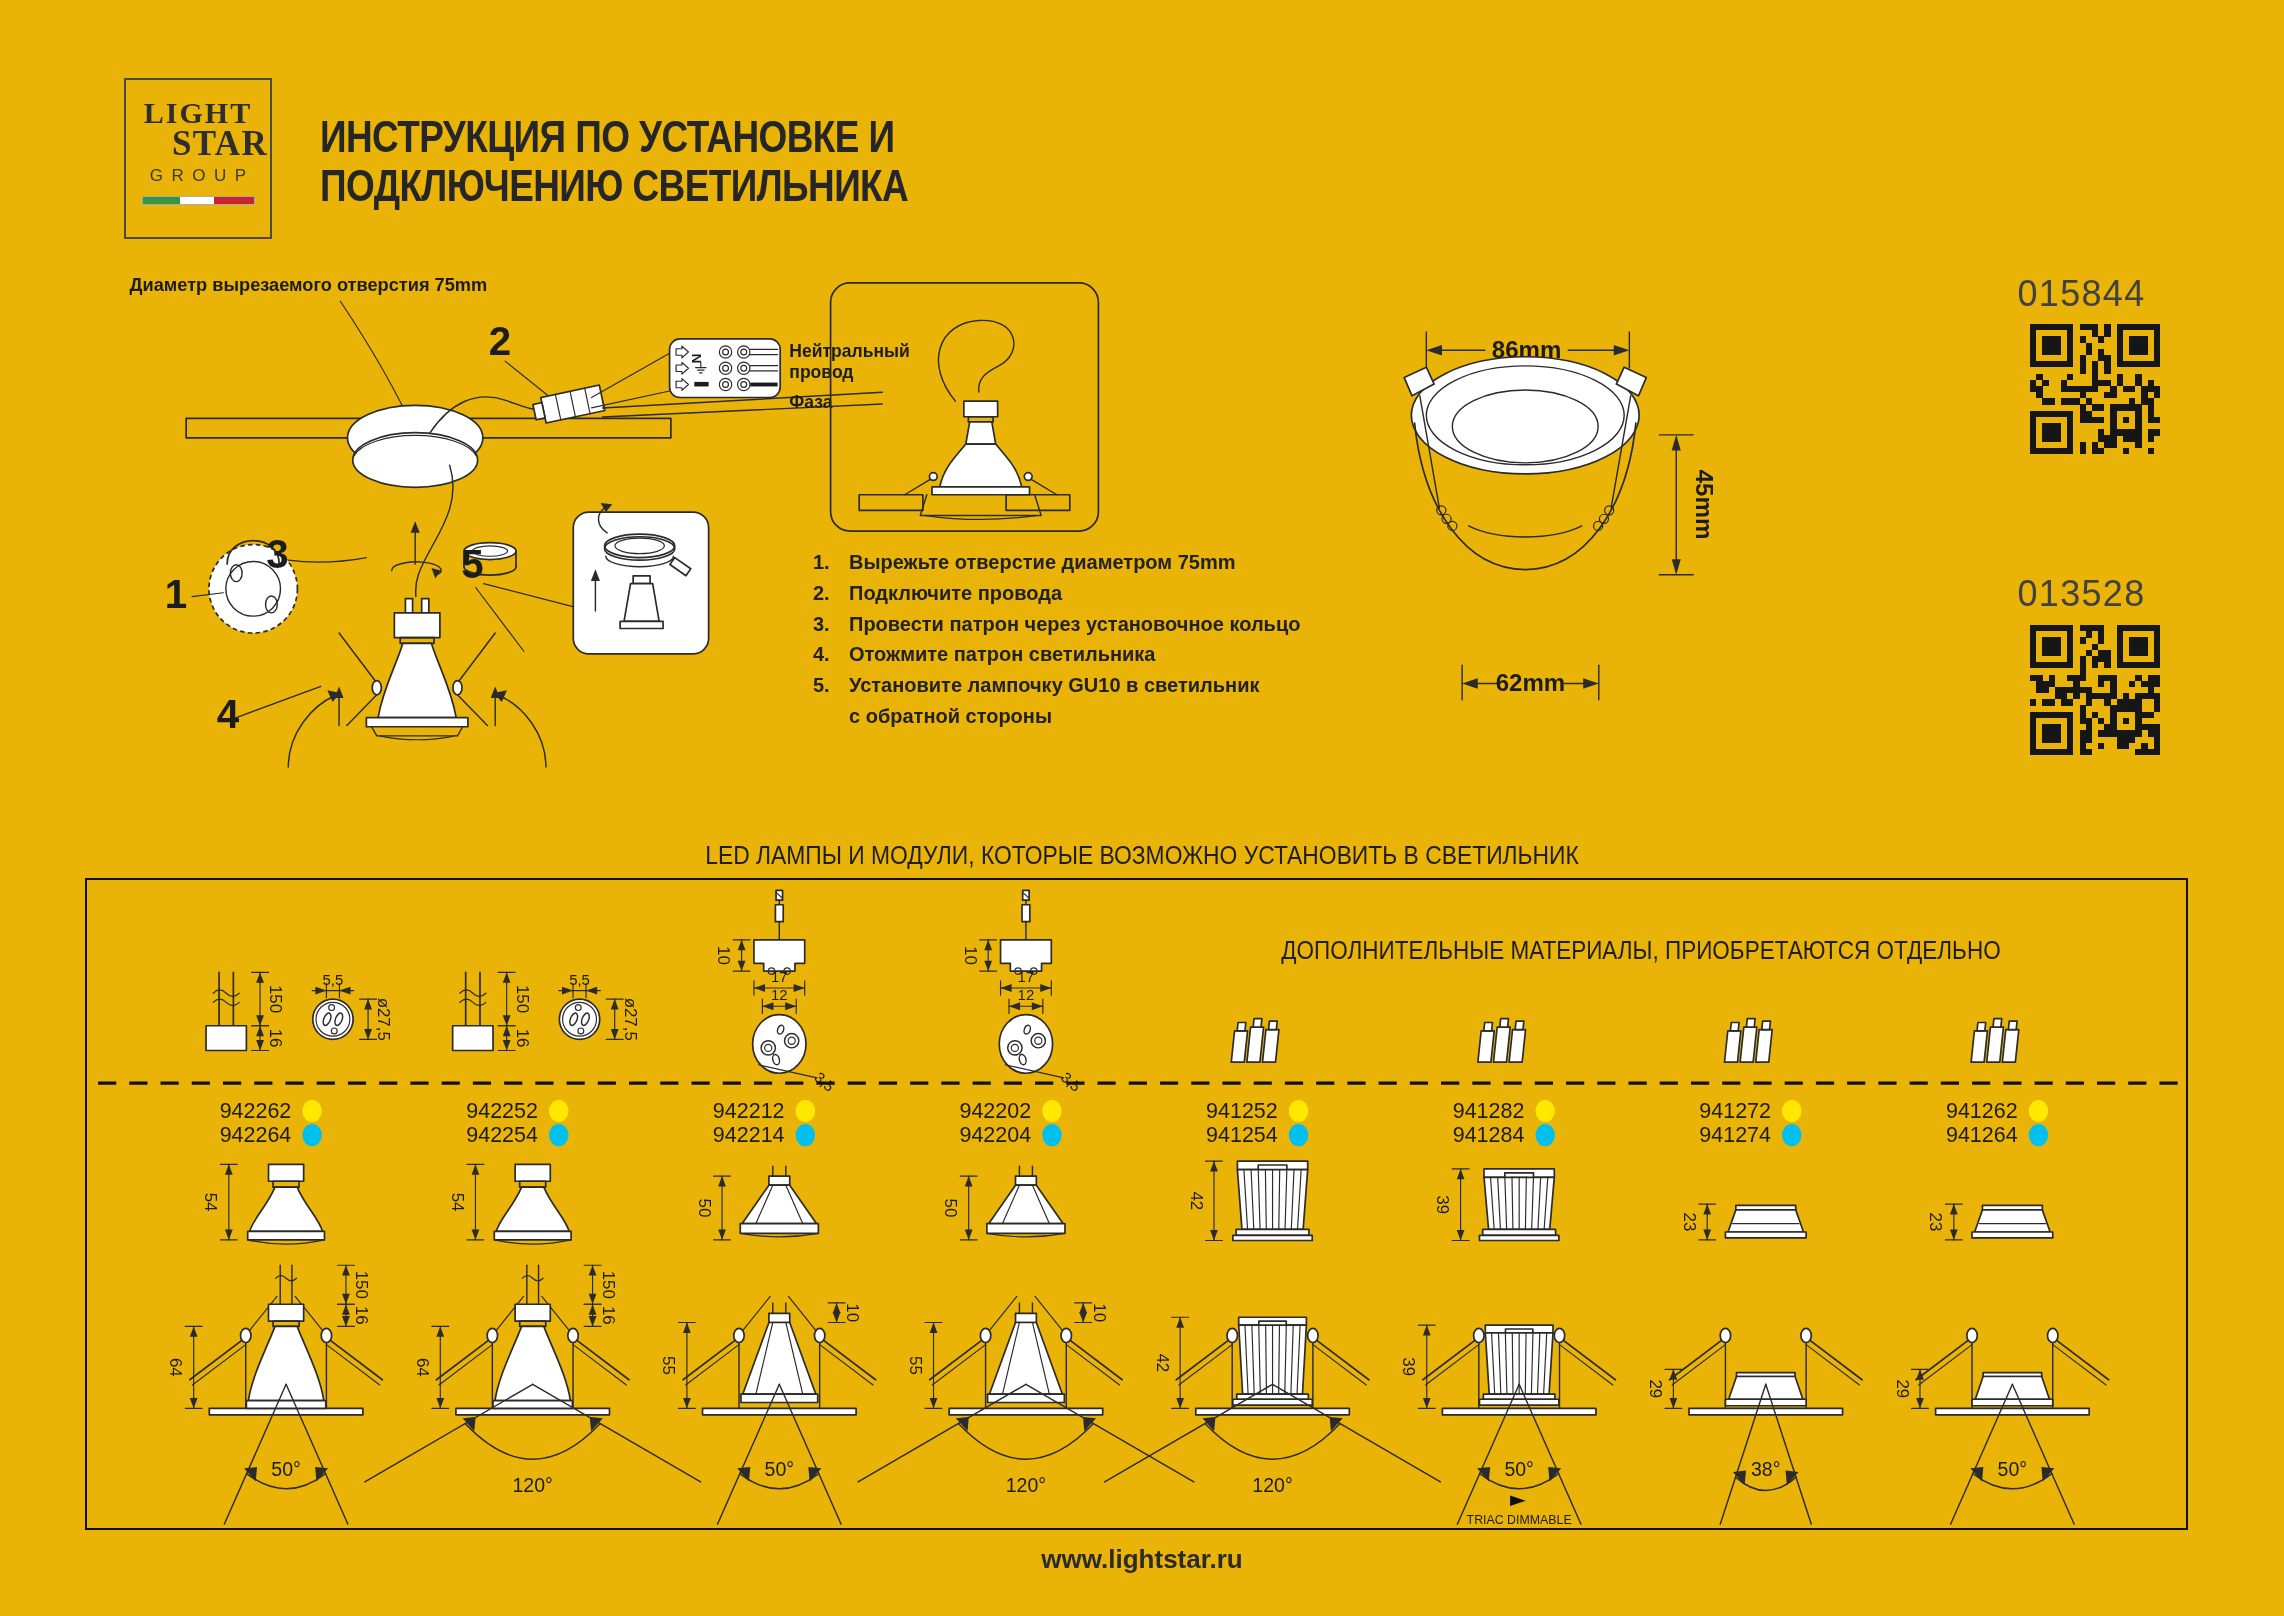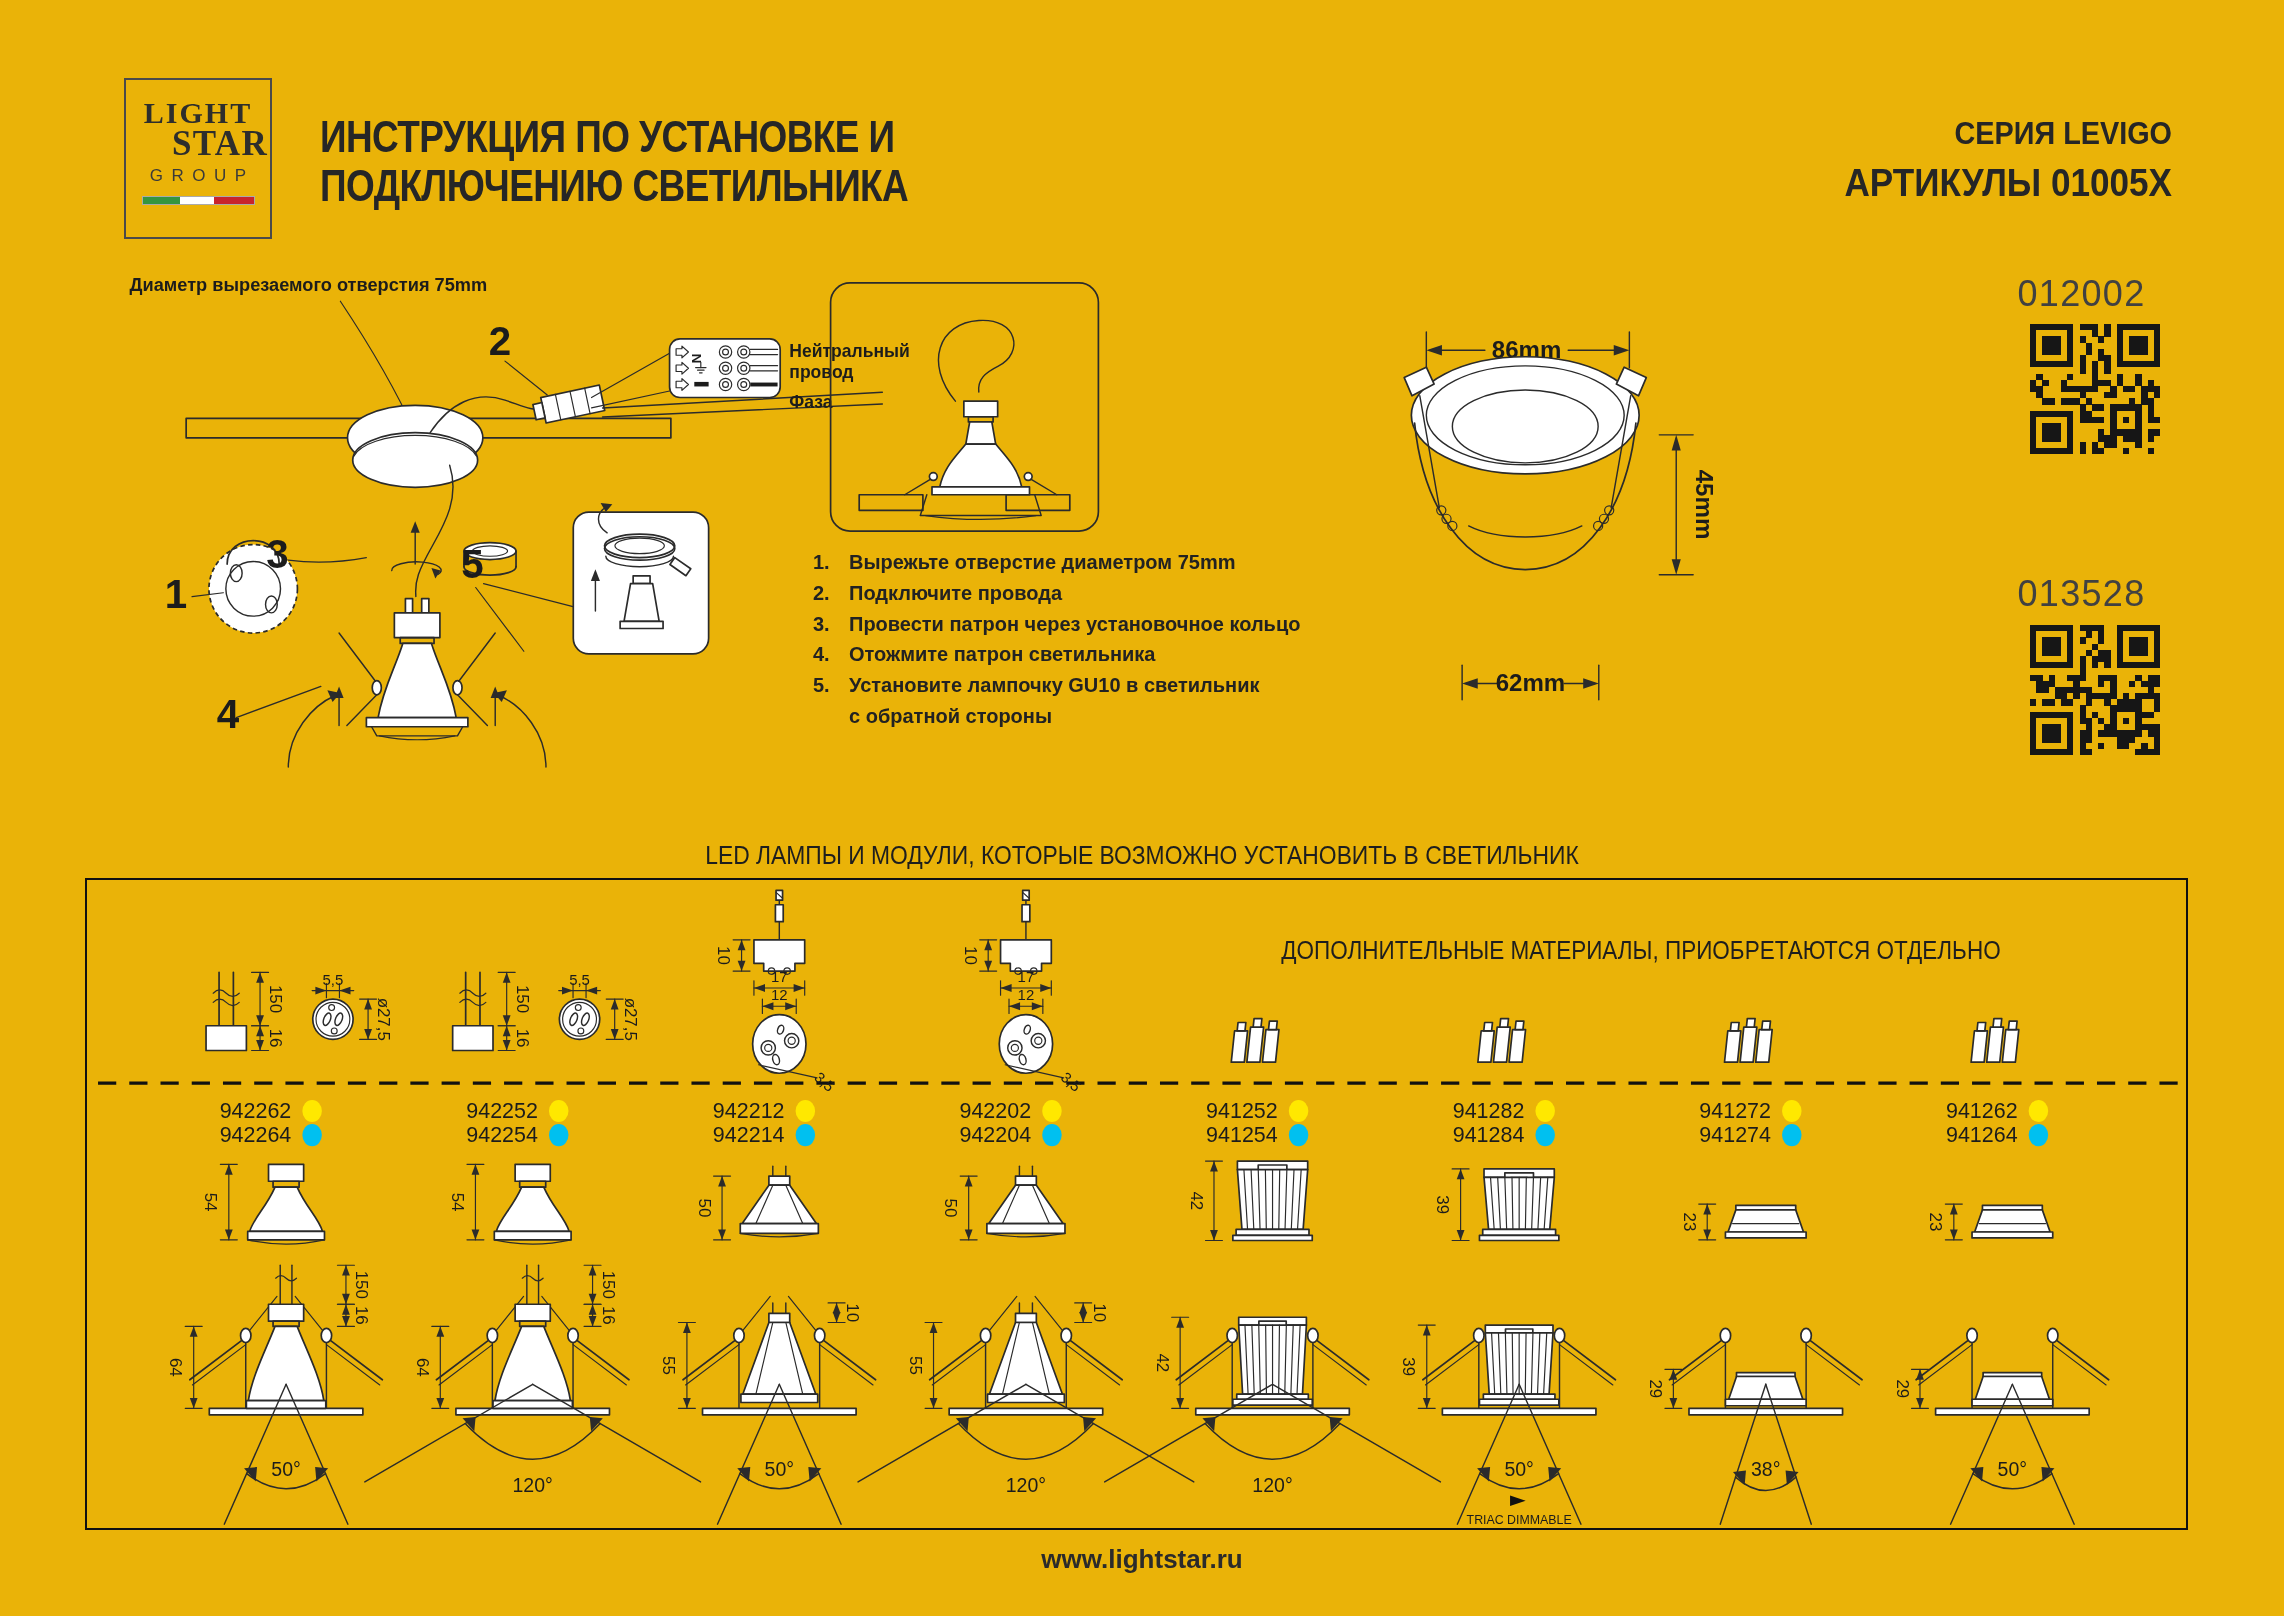--- a/index.html
+++ b/index.html
@@ -57,26 +57,22 @@
     <div class="l2">STAR</div>
     <div class="l3">GROUP</div>
     <div class="flag"></div>
   </div>
 
   <div id="title" class="abs">
     <div>ИНСТРУКЦИЯ ПО УСТАНОВКЕ И</div>
     <div>ПОДКЛЮЧЕНИЮ СВЕТИЛЬНИКА</div>
   </div>
 
-  <div id="series" class="abs">
-    <div class="s1">СЕРИЯ LEVIGO</div>
-    <div class="s2">АРТИКУЛЫ 01005X</div>
-  </div>
 
-  <div class="abs artnum" style="left:2000px;top:273px;">012002</div>
+  <div class="abs artnum" style="left:2000px;top:273px;">015844</div>
   <svg class="abs" style="left:2030px;top:324px;" width="130" height="130" viewBox="0 0 21 21" shape-rendering="crispEdges">
       <rect x="0" y="0" width="1.02" height="1.02" fill="#161616"></rect>
       <rect x="1" y="0" width="1.02" height="1.02" fill="#161616"></rect>
       <rect x="2" y="0" width="1.02" height="1.02" fill="#161616"></rect>
       <rect x="3" y="0" width="1.02" height="1.02" fill="#161616"></rect>
       <rect x="4" y="0" width="1.02" height="1.02" fill="#161616"></rect>
       <rect x="5" y="0" width="1.02" height="1.02" fill="#161616"></rect>
       <rect x="6" y="0" width="1.02" height="1.02" fill="#161616"></rect>
       <rect x="0" y="1" width="1.02" height="1.02" fill="#161616"></rect>
       <rect x="6" y="1" width="1.02" height="1.02" fill="#161616"></rect>

